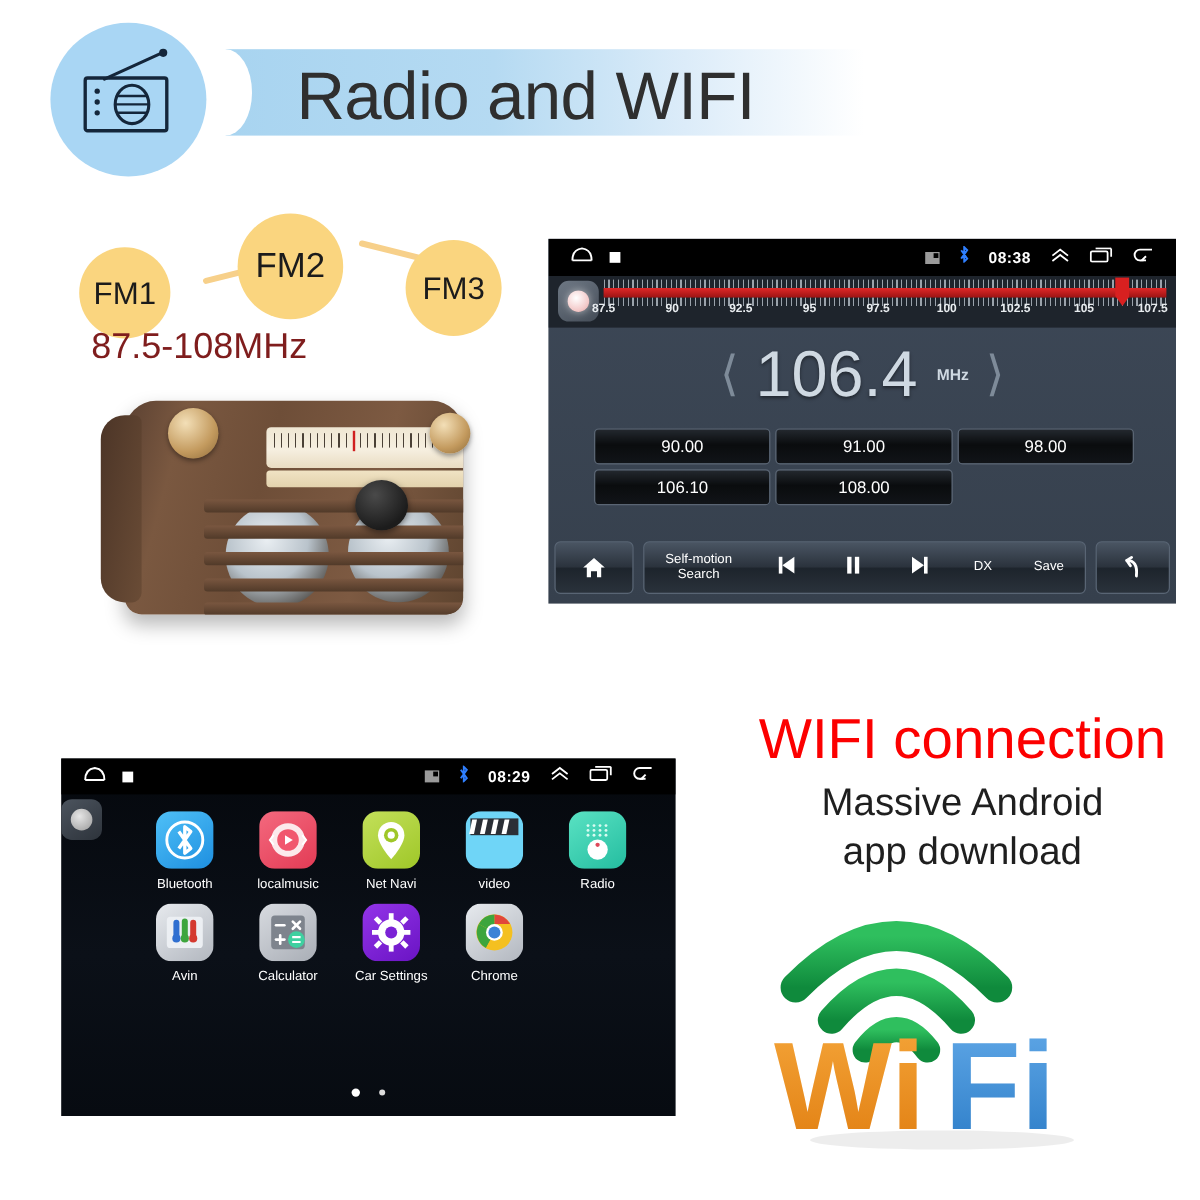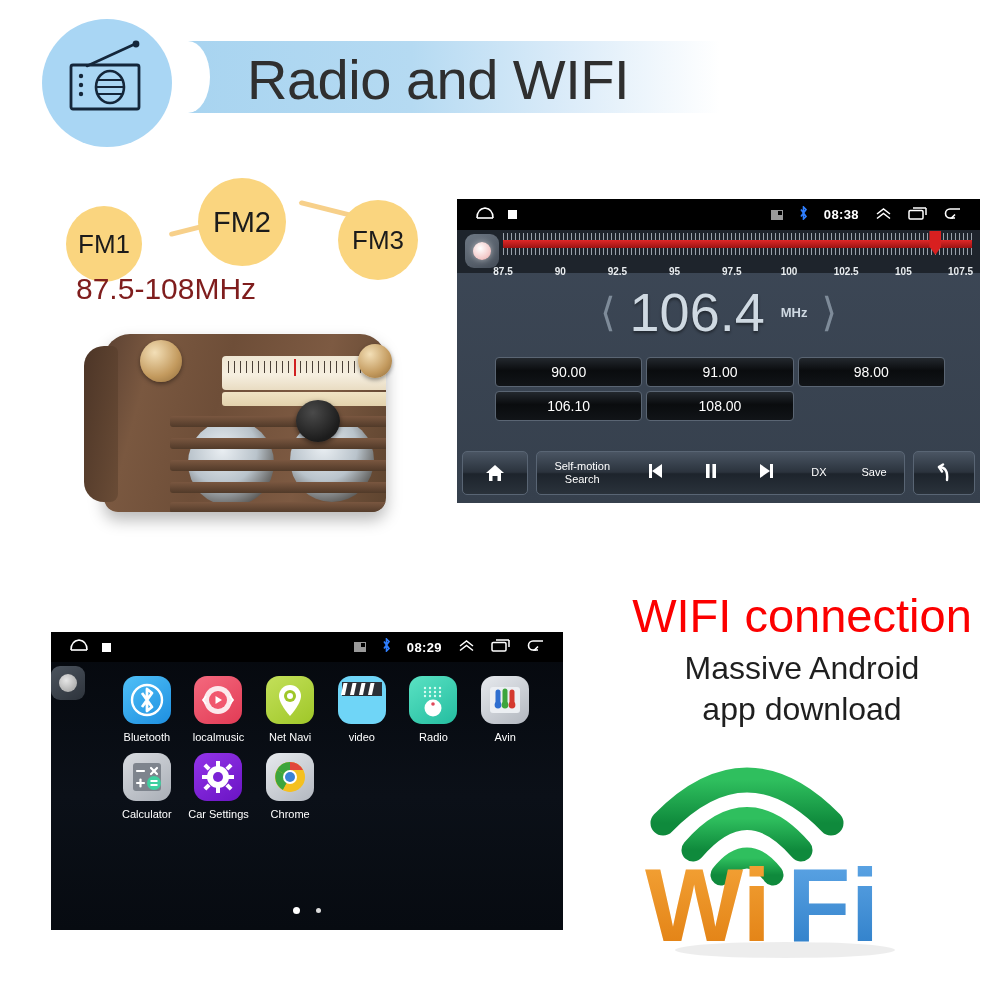--- a/index.html
+++ b/index.html
@@ -156,21 +156,21 @@
     background: repeating-linear-gradient(to right,#9aa2ab 0 1px, transparent 1px 4px);
   }
   .scale-bar {
     position: absolute; left: 0; top: 7px; width: 100%; height: 8px;
     background: linear-gradient(to bottom,#e02828,#9c1313);
   }
   .scale-ticks-bot {
     position: absolute; left: 0; top: 15px; width: 100%; height: 7px;
     background: repeating-linear-gradient(to right,#9aa2ab 0 1px, transparent 1px 4px);
   }
-  .scale-labels { position: absolute; left: 0; top: 33px; width: 100%; height: 15px; }
+  .scale-labels { position: absolute; left: 0; top: 19px; width: 100%; height: 15px; }
   .scale-labels span {
     position: absolute; color: #e8ecef; font-size: 10px; font-weight: bold;
     transform: translateX(-50%); white-space: nowrap;
   }
   .scale-marker {
     position: absolute; top: -2px; width: 12px; height: 24px;
     background: #d82020; transform: translateX(-50%);
     clip-path: polygon(0 0, 100% 0, 100% 65%, 50% 100%, 0 65%);
   }
   .freq-row {
@@ -219,21 +219,21 @@
   #app-screen .statusbar { height: 30px; }
   .side-knob {
     position: absolute; left: 0px; top: 34px; width: 34px; height: 34px;
     border-radius: 9px; background: linear-gradient(145deg,#4c545e,#2d333b);
     display: flex; align-items: center; justify-content: center;
   }
   .side-knob i { width: 18px; height: 18px; border-radius: 50%;
     background: radial-gradient(circle at 40% 35%,#e6e6e6,#9a9a9a); display:block; }
   .app-grid {
     position: absolute; left: 60px; top: 44px; width: 430px;
-    display: grid; grid-template-columns: repeat(6,1fr); row-gap: 10px;
+    display: grid; grid-template-columns: repeat(5,1fr); row-gap: 10px;
   }
   .app-cell { display: flex; flex-direction: column; align-items: center; gap: 7px; }
   .app-ico { width: 48px; height: 48px; border-radius: 13px; position: relative; overflow: hidden; }
   .app-label { color: #fff; font-size: 11px; text-align: center; }
   .dots { position: absolute; left: 0; bottom: 16px; width: 100%;
     display: flex; justify-content: center; gap: 16px; align-items: center; }
   .dot { width: 7px; height: 7px; border-radius: 50%; background: #fff; }
   .dot.small { width: 5px; height: 5px; background: #dcdcdc; }
 
   

